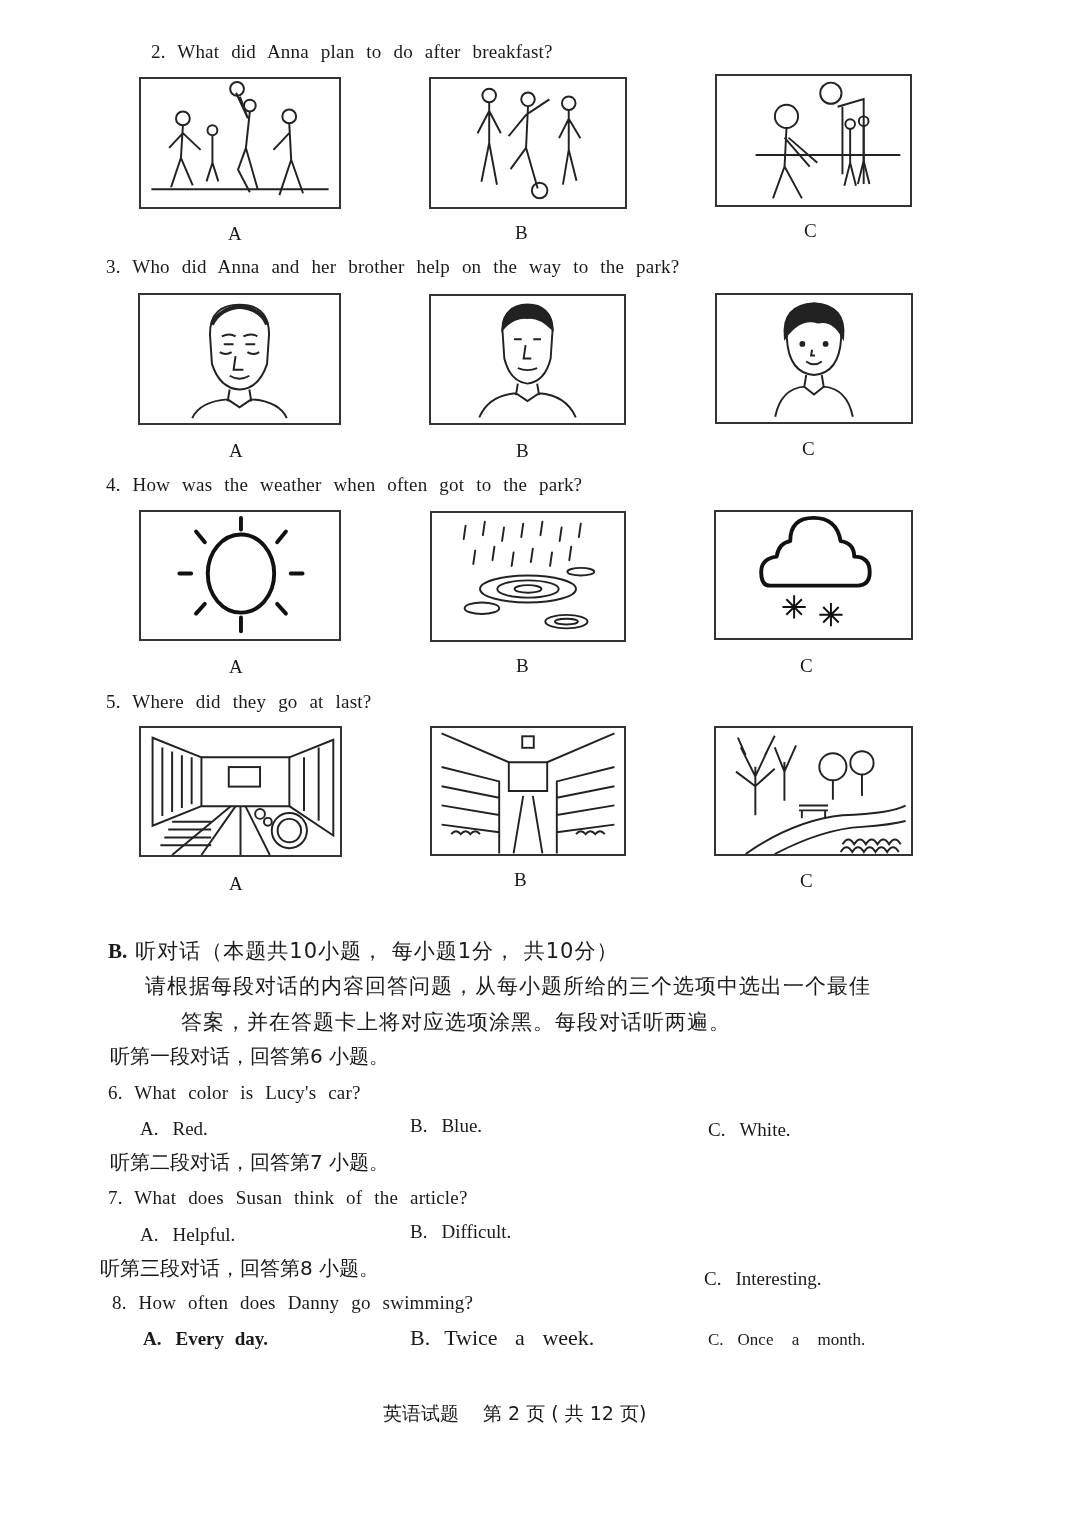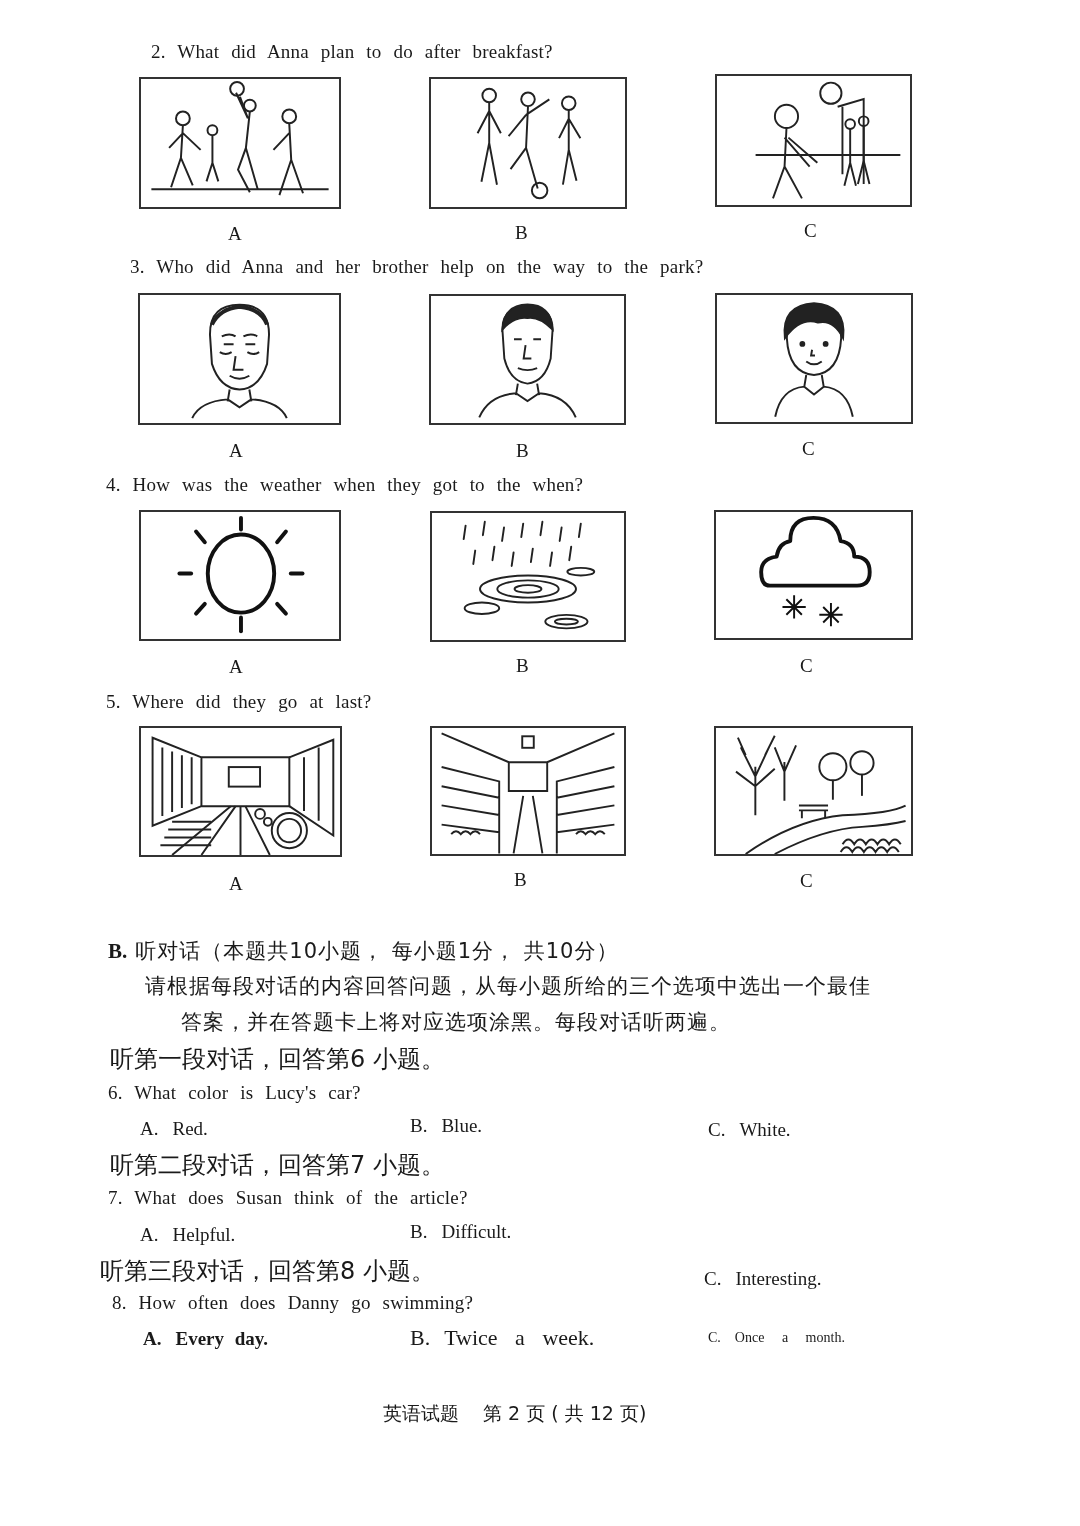--- a/index.html
+++ b/index.html
@@ -8,21 +8,21 @@
     font-family: "Liberation Serif", "DejaVu Serif", serif; color: #1a1a1a;
   }
   .abs { position: absolute; }
   .q { font-size: 19px; word-spacing: 7px; white-space: nowrap; letter-spacing: 0.2px; }
   .pic {
     position: absolute; border: 2px solid #333; background: #fff; box-sizing: border-box;
     overflow: hidden;
   }
   .pic svg { width: 100%; height: 100%; display: block; }
   .lbl { position: absolute; font-size: 19px; }
-  .cn { font-family: "DejaVu Sans", sans-serif; font-size: 24px; white-space: nowrap; }
+  .cn { font-family: "DejaVu Sans", sans-serif; font-size: 20px; white-space: nowrap; }
   .cn-instr { font-family: "DejaVu Sans", sans-serif; font-size: 21px; letter-spacing: 1px; white-space: nowrap; }
   .opt { position: absolute; font-size: 19px; white-space: nowrap; word-spacing: 6px; }
   .opt .letter { margin-right: 14px; }
   .footer { font-family: "DejaVu Sans", sans-serif; font-size: 19px; white-space: nowrap; margin-top: 39px; }
 </style>
 </head>
 <body>
 
 <div class="abs q" style="left:108px; top:41px;margin-left:43px;">
   <span>2.</span>
@@ -70,21 +70,21 @@
       <circle cx="152" cy="45" r="5"></circle>
         <path d="M152 50 L152 86 L146 110 M152 86 L158 110"></path>
       <line x1="40" y1="80" x2="190" y2="80"></line>
     </g>
   </svg>
 </div>
 <div class="lbl" style="left:228px; top:223px;">A</div>
 <div class="lbl" style="left:515px; top:222px;">B</div>
 <div class="lbl" style="left:804px; top:220px;">C</div>
 
-<div class="abs q" style="left:106px; top:256px;margin-left:24px;">
+<div class="abs q" style="left:106px; top:256px;">
   <span>3.</span>
   <span>Who did Anna and her brother help on the way to the park?</span>
 </div>
 
 <div class="pic" style="left:138px; top:293px; width:203px; height:132px;">
   <svg viewBox="0 0 200 130">
     <g stroke="#222" stroke-width="2" fill="none">
       <path d="M70 40 Q70 10 100 10 Q130 10 130 40 L128 70 Q120 95 100 96 Q80 95 72 70 Z"></path>
       <path d="M72 30 Q80 14 100 12 Q122 14 128 30" stroke-width="4"></path>
       <path d="M84 50 h10 M106 50 h10 M80 58 q6 4 12 0 M108 58 q6 4 12 0 M96 62 l-2 14 h10 M90 82 q10 6 20 0 M82 42 q8 -4 14 0 M104 42 q8 -4 14 0"></path>
@@ -113,21 +113,21 @@
       <path d="M92 82 L90 94 M108 82 L110 94 M60 125 Q66 96 90 94 L100 102 L110 94 Q134 96 140 125"></path>
     </g>
   </svg>
 </div>
 <div class="lbl" style="left:229px; top:440px;">A</div>
 <div class="lbl" style="left:516px; top:440px;">B</div>
 <div class="lbl" style="left:802px; top:438px;">C</div>
 
 <div class="abs q" style="left:106px; top:474px;">
   <span>4.</span>
-  <span>How was the weather when they got to the when?</span>
+  <span>How was the weather when often got to the park?</span>
 </div>
 
 <div class="pic" style="left:139px; top:510px; width:202px; height:131px;">
   <svg viewBox="0 0 200 130">
     <g stroke="#111" stroke-width="4" fill="none" stroke-linecap="round">
       <ellipse cx="101" cy="63" rx="34" ry="40"></ellipse>
       <line x1="101" y1="6" x2="101" y2="18"></line>
       <line x1="101" y1="108" x2="101" y2="122"></line>
       <line x1="38" y1="63" x2="50" y2="63"></line>
       <line x1="152" y1="63" x2="164" y2="63"></line>
@@ -261,20 +261,20 @@
 <div class="abs q" style="left:112px; top:1292px;">
   <span>8.</span>
   <span>How often does Danny go swimming?</span>
 </div>
 <div class="opt" style="left:143px; top:1328px;font-weight:bold;">
   <span class="letter">A.</span><span>Every day.</span>
 </div>
 <div class="opt" style="left:410px; top:1325px; word-spacing:12px; font-size:22px;">
   <span class="letter">B.</span><span>Twice a week.</span>
 </div>
-<div class="opt" style="left:708px; top:1330px; word-spacing:14px; font-size:14px;">
+<div class="opt" style="left:708px; top:1330px; word-spacing:14px; font-size:17px;">
   <span class="letter">C.</span><span>Once a month.</span>
 </div>
 
 <div class="abs footer" style="left:383px; top:1362px;">
   <span>英语试题</span>
   <span style="margin-left:18px;">第 2 页 ( 共 12 页)</span>
 </div>
 
 </body></html>

